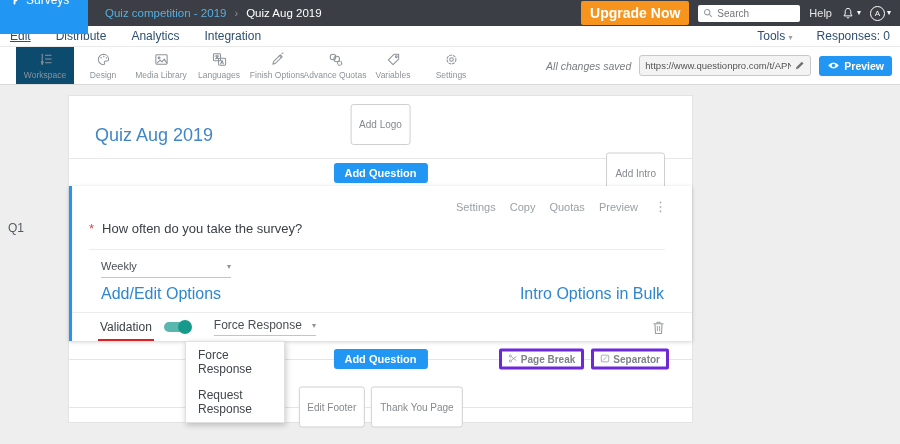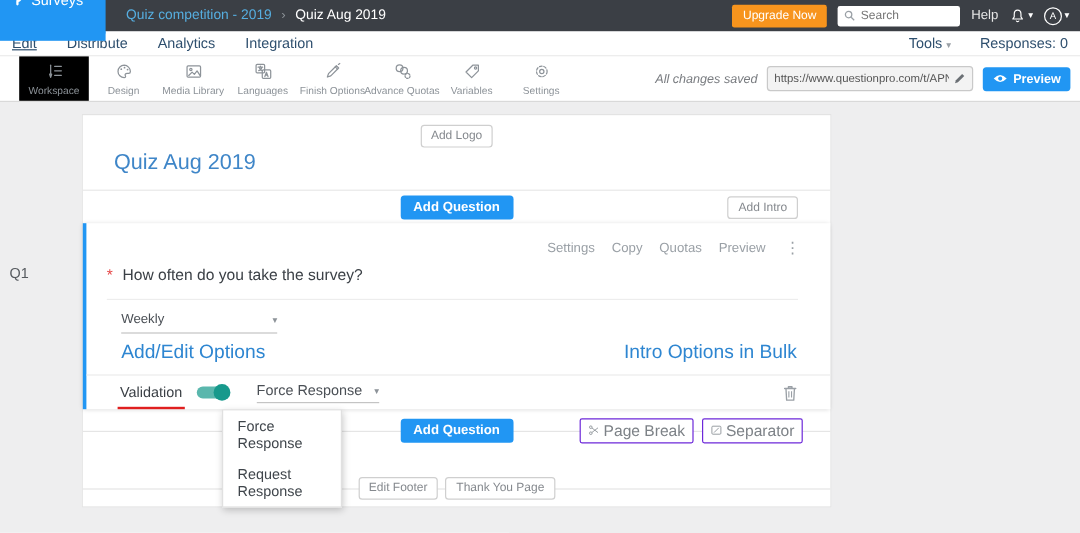--- a/index.html
+++ b/index.html
@@ -18,54 +18,54 @@
   .topbar { position:absolute; top:0; left:0; width:900px; height:26px; background:var(--navbar-bg); display:flex; align-items:center; z-index:5; }
   .logo-block { width:88px; height:41px; background:var(--accent); display:flex; align-items:flex-start; gap:5px; padding-left:7px; cursor:pointer; }
   .product-name { color:#fff; font-size:12px; }
   .caret { font-size:8px; line-height:1; color:#fff; }
   .caret.gray { color:#9aa0a6; }
   .breadcrumb { display:flex; align-items:center; gap:8px; margin-left:17px; font-size:11.5px; }
   .bc-parent { color:var(--breadcrumb-teal); cursor:pointer; }
   .bc-sep { color:#8d9399; font-size:11px; }
   .bc-current { color:#fff; }
   .topbar-right { margin-left:auto; display:flex; align-items:center; gap:9px; padding-right:9px; }
-  .upgrade-btn { background:var(--orange); border:none; color:#fff; font-weight:normal; font-size:10px; padding:4px 9px; border-radius:2px; cursor:pointer; font-family:inherit; }
+  .upgrade-btn { background:var(--orange); border:none; color:#fff; font-weight:bold; font-size:14px; padding:4px 9px; border-radius:2px; cursor:pointer; font-family:inherit; }
   .search-box { width:102px; height:17px; background:#fff; border-radius:2px; display:flex; align-items:center; gap:4px; padding:0 5px; }
   .search-box input { border:none; outline:none; background:transparent; width:100%; font-size:10px; color:#333; font-family:inherit; }
   .help-link { color:#e6e6e6; font-size:11px; cursor:pointer; }
   .icon-group { display:flex; align-items:center; gap:2px; cursor:pointer; }
   .avatar { width:15px; height:15px; border:1px solid #fff; border-radius:50%; color:#fff; font-size:8px; display:flex; align-items:center; justify-content:center; }
 
   
   .navrow { position:absolute; top:26px; left:0; width:900px; height:21px; background:#fff; border-bottom:1px solid #e9e9e9; display:flex; align-items:center; padding:0 10px; font-size:12px; color:var(--nav-link); }
   .navrow::before { content:""; position:absolute; left:0; top:0; width:88px; height:2px; background:#55b2ef; }
   .nav-item { margin-right:25px; cursor:pointer; }
   .nav-item.active { text-decoration:underline; }
   .navrow-right { margin-left:auto; display:flex; gap:24px; align-items:center; }
   .navrow-right .link { cursor:pointer; }
 
   
   .toolbar { position:absolute; top:47px; left:0; width:900px; height:38px; background:#fff; border-bottom:1px solid #d9d9d9; display:flex; align-items:stretch; padding-left:16px; }
   .tool { width:58px; display:flex; flex-direction:column; align-items:center; justify-content:center; gap:3px; color:#8d9399; cursor:pointer; }
-  .tool.active { background:#000000; }
+  .tool.active { background:#0c4a6e; }
   .tool-label { font-size:8.5px; white-space:nowrap; }
   .toolbar-right { margin-left:auto; display:flex; align-items:center; gap:8px; padding-right:8px; }
   .saved-status { font-style:italic; font-size:10.5px; color:#797c80; }
   .url-box { width:172px; height:21px; background:#f3f3f3; border:1px solid #c9c9c9; border-radius:3px; display:flex; align-items:center; gap:3px; padding:0 5px; }
   .url-box input { flex:1; min-width:0; border:none; outline:none; background:transparent; font-size:9.5px; color:#555; font-family:inherit; }
   .preview-btn { background:var(--accent); border:none; color:#fff; font-size:10.5px; font-weight:bold; border-radius:3px; padding:4px 8px; display:flex; align-items:center; gap:4px; cursor:pointer; font-family:inherit; }
 
   
   .content { position:absolute; top:85px; left:0; width:900px; height:359px; }
   .q-number { position:absolute; left:8px; top:136px; font-size:12px; color:#55595e; }
 
   .card { position:absolute; left:68px; top:10px; width:625px; height:328px; background:#fff; border:1px solid #e3e3e3; }
 
-  .small-btn { background:#fff; border:1px solid #cfcfcf; border-radius:3px; color:#85898e; font-size:10px; padding:3px 8px; cursor:pointer; white-space:nowrap; font-family:inherit; }
-  .mini-btn { background:#fff; border:1px solid #6d28d9; border-radius:2px; color:#7d8287; font-size:13px; padding:2px 6px; cursor:pointer; display:flex; align-items:center; gap:3px; white-space:nowrap; font-family:inherit; }
+  .small-btn { background:#fff; border:1px solid #cfcfcf; border-radius:3px; color:#85898e; font-size:10px; padding:14px 8px; cursor:pointer; white-space:nowrap; font-family:inherit; }
+  .mini-btn { background:#fff; border:3px solid #6d28d9; border-radius:2px; color:#7d8287; font-size:10px; padding:2px 6px; cursor:pointer; display:flex; align-items:center; gap:3px; white-space:nowrap; font-family:inherit;font-weight:bold; }
   .blue-btn { background:var(--accent); border:none; color:#fff; font-size:11px; font-weight:bold; border-radius:3px; padding:4px 11px; cursor:pointer; font-family:inherit; }
 
   .card-header { position:absolute; top:0; left:0; right:0; height:62px; }
   .add-logo-btn { position:absolute; top:8px; left:50%; transform:translateX(-50%); }
   .survey-title { position:absolute; left:26px; top:29px; font-size:18px; color:var(--title-blue); cursor:text; }
 
   .row-actions1 { position:absolute; top:62px; left:0; right:0; height:28px; border-top:1px solid #e8e8e8; }
   .center-btn { position:absolute; left:50%; top:50%; transform:translate(-50%,-50%); }
   .add-intro-btn { position:absolute; right:27px; top:50%; transform:translateY(-50%); }
 

